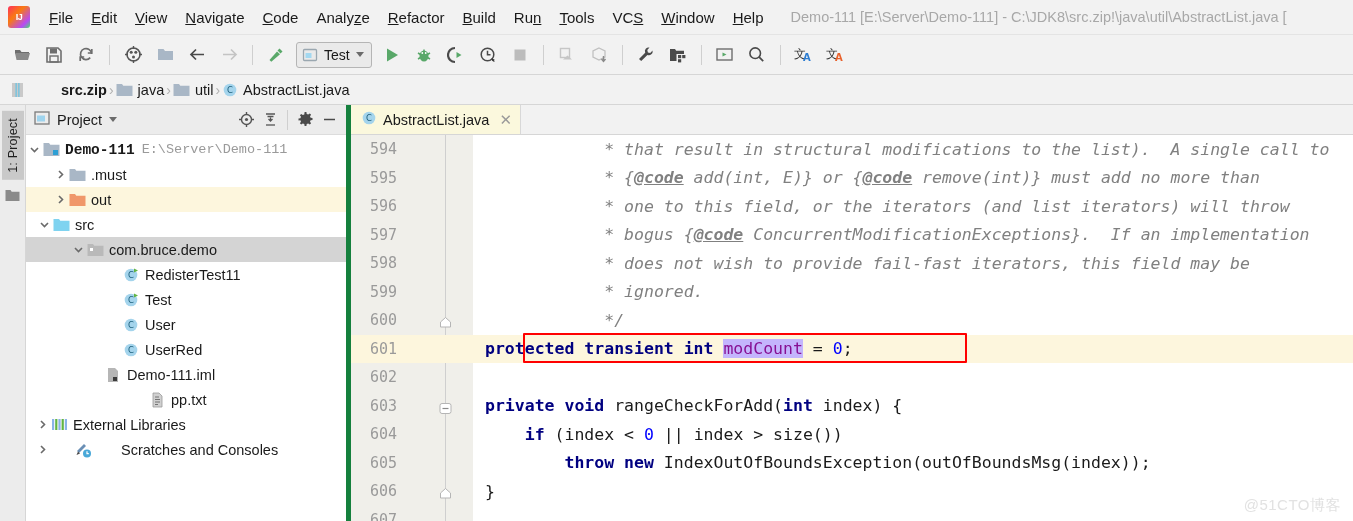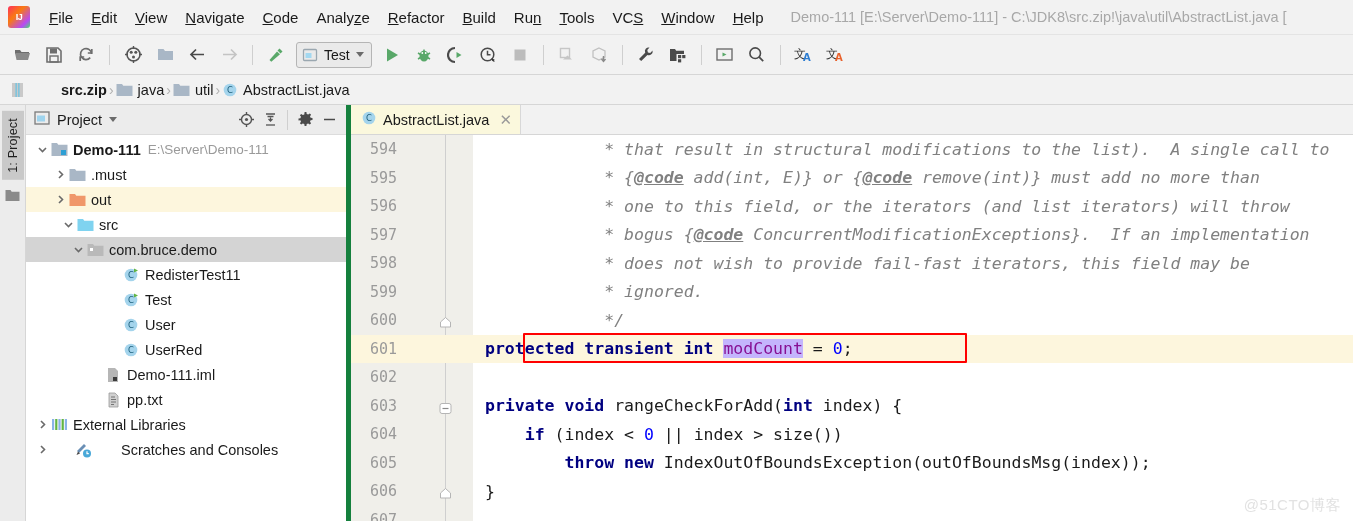--- a/index.html
+++ b/index.html
@@ -489,21 +489,21 @@
               </svg>
           </div>
           <div class="pa-btn">
             <svg width="17" height="17" viewBox="0 0 17 17">
                 <path d="M3 8.5h11" stroke="#4a4a4a" stroke-width="1.5"></path>
               </svg>
           </div>
         </div>
       </div>
       <div class="tree" id="project-tree">
-          <div class="trow" style="padding-left: 8px;">
+          <div class="trow" style=" font-family: Liberation Mono, monospace;">
             <span class="tarrow">
               <svg width="11" height="11" viewBox="0 0 11 11">
                 <path d="M2 4l3.5 3.5L9 4" fill="none" stroke="#6a6a6a" stroke-width="1.6"></path>
               </svg>
             </span>
             <span class="ticon">
               <svg width="17" height="15" viewBox="0 0 17 15">
                 <path d="M0.5 1h5.5l1.3 1.8H16.5V14H0.5z" fill="#a9b7c6"></path>
                 <rect x="10" y="8" width="5" height="5" fill="#2d9fd4"></rect>
               </svg>
@@ -530,21 +530,21 @@
                 <path d="M4 2l3.5 3.5L4 9" fill="none" stroke="#6a6a6a" stroke-width="1.6"></path>
               </svg>
             </span>
             <span class="ticon">
               <svg width="17" height="14" viewBox="0 0 17 14">
                 <path d="M0.5 1h5.5l1.3 1.8H16.5V13H0.5z" fill="#f0976a"></path>
               </svg>
             </span>
             <span class="tlabel">out</span>
           </div>
-          <div class="trow" style="padding-left: 34px;">
+          <div class="trow" style="padding-left: 10px;">
             <span class="tarrow">
               <svg width="11" height="11" viewBox="0 0 11 11">
                 <path d="M2 4l3.5 3.5L9 4" fill="none" stroke="#6a6a6a" stroke-width="1.6"></path>
               </svg>
             </span>
             <span class="ticon">
               <svg width="17" height="14" viewBox="0 0 17 14">
                 <path d="M0.5 1h5.5l1.3 1.8H16.5V13H0.5z" fill="#7fd3f0"></path>
               </svg>
             </span>
@@ -609,21 +609,21 @@
           <div class="trow" style="padding-left: 62px;">
             <span class="tarrow"></span>
             <span class="ticon">
               <svg width="14" height="16" viewBox="0 0 14 16">
                 <path d="M2 1h7l3 3v11H2z" fill="#b6b6b6"></path>
                 <rect x="7" y="10" width="4" height="4" fill="#3b3b3b"></rect>
               </svg>
             </span>
             <span class="tlabel">Demo-111.iml</span>
           </div>
-          <div class="trow" style="padding-left: 62px;">
+          <div class="trow" style="padding-left: 62px; margin-left: 44px;">
             <span class="tarrow"></span>
             <span class="ticon">
               <svg width="13" height="16" viewBox="0 0 13 16">
                 <path d="M2 1h6l3 3v11H2z" fill="#d0d0d0" stroke="#9a9a9a" stroke-width="0.8"></path>
                 <path d="M4 5h4M4 7.5h5M4 10h5M4 12.5h3" stroke="#6a6a6a" stroke-width="0.9"></path>
               </svg>
             </span>
             <span class="tlabel">pp.txt</span>
           </div>
           <div class="trow" style="padding-left: 8px;">

